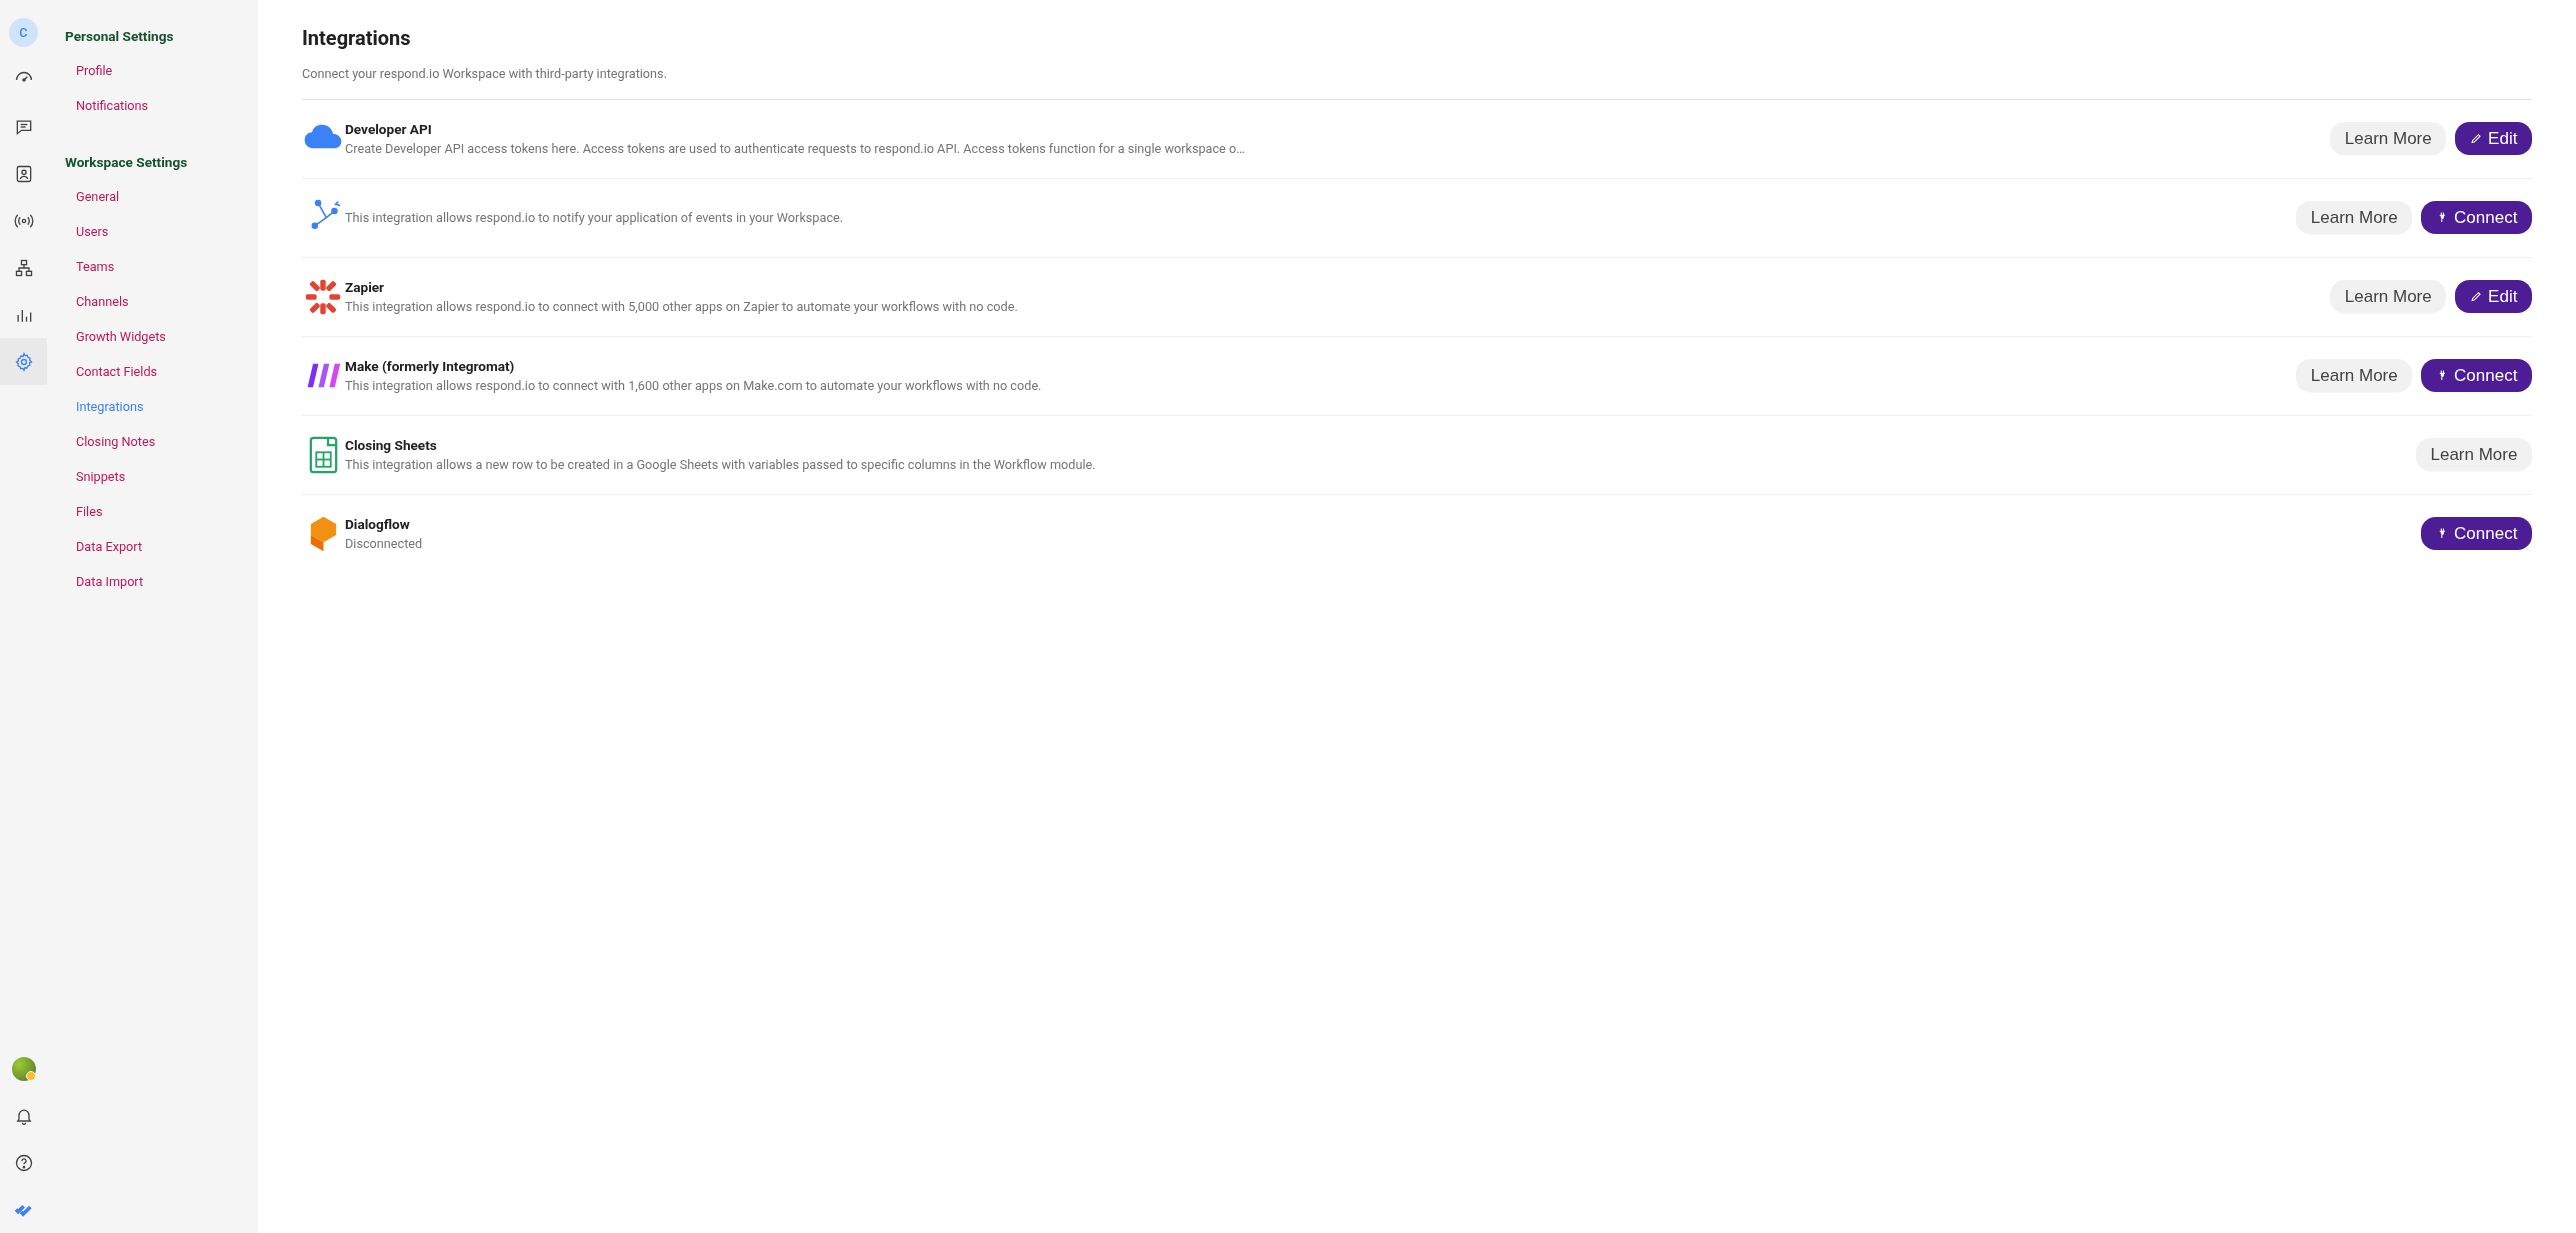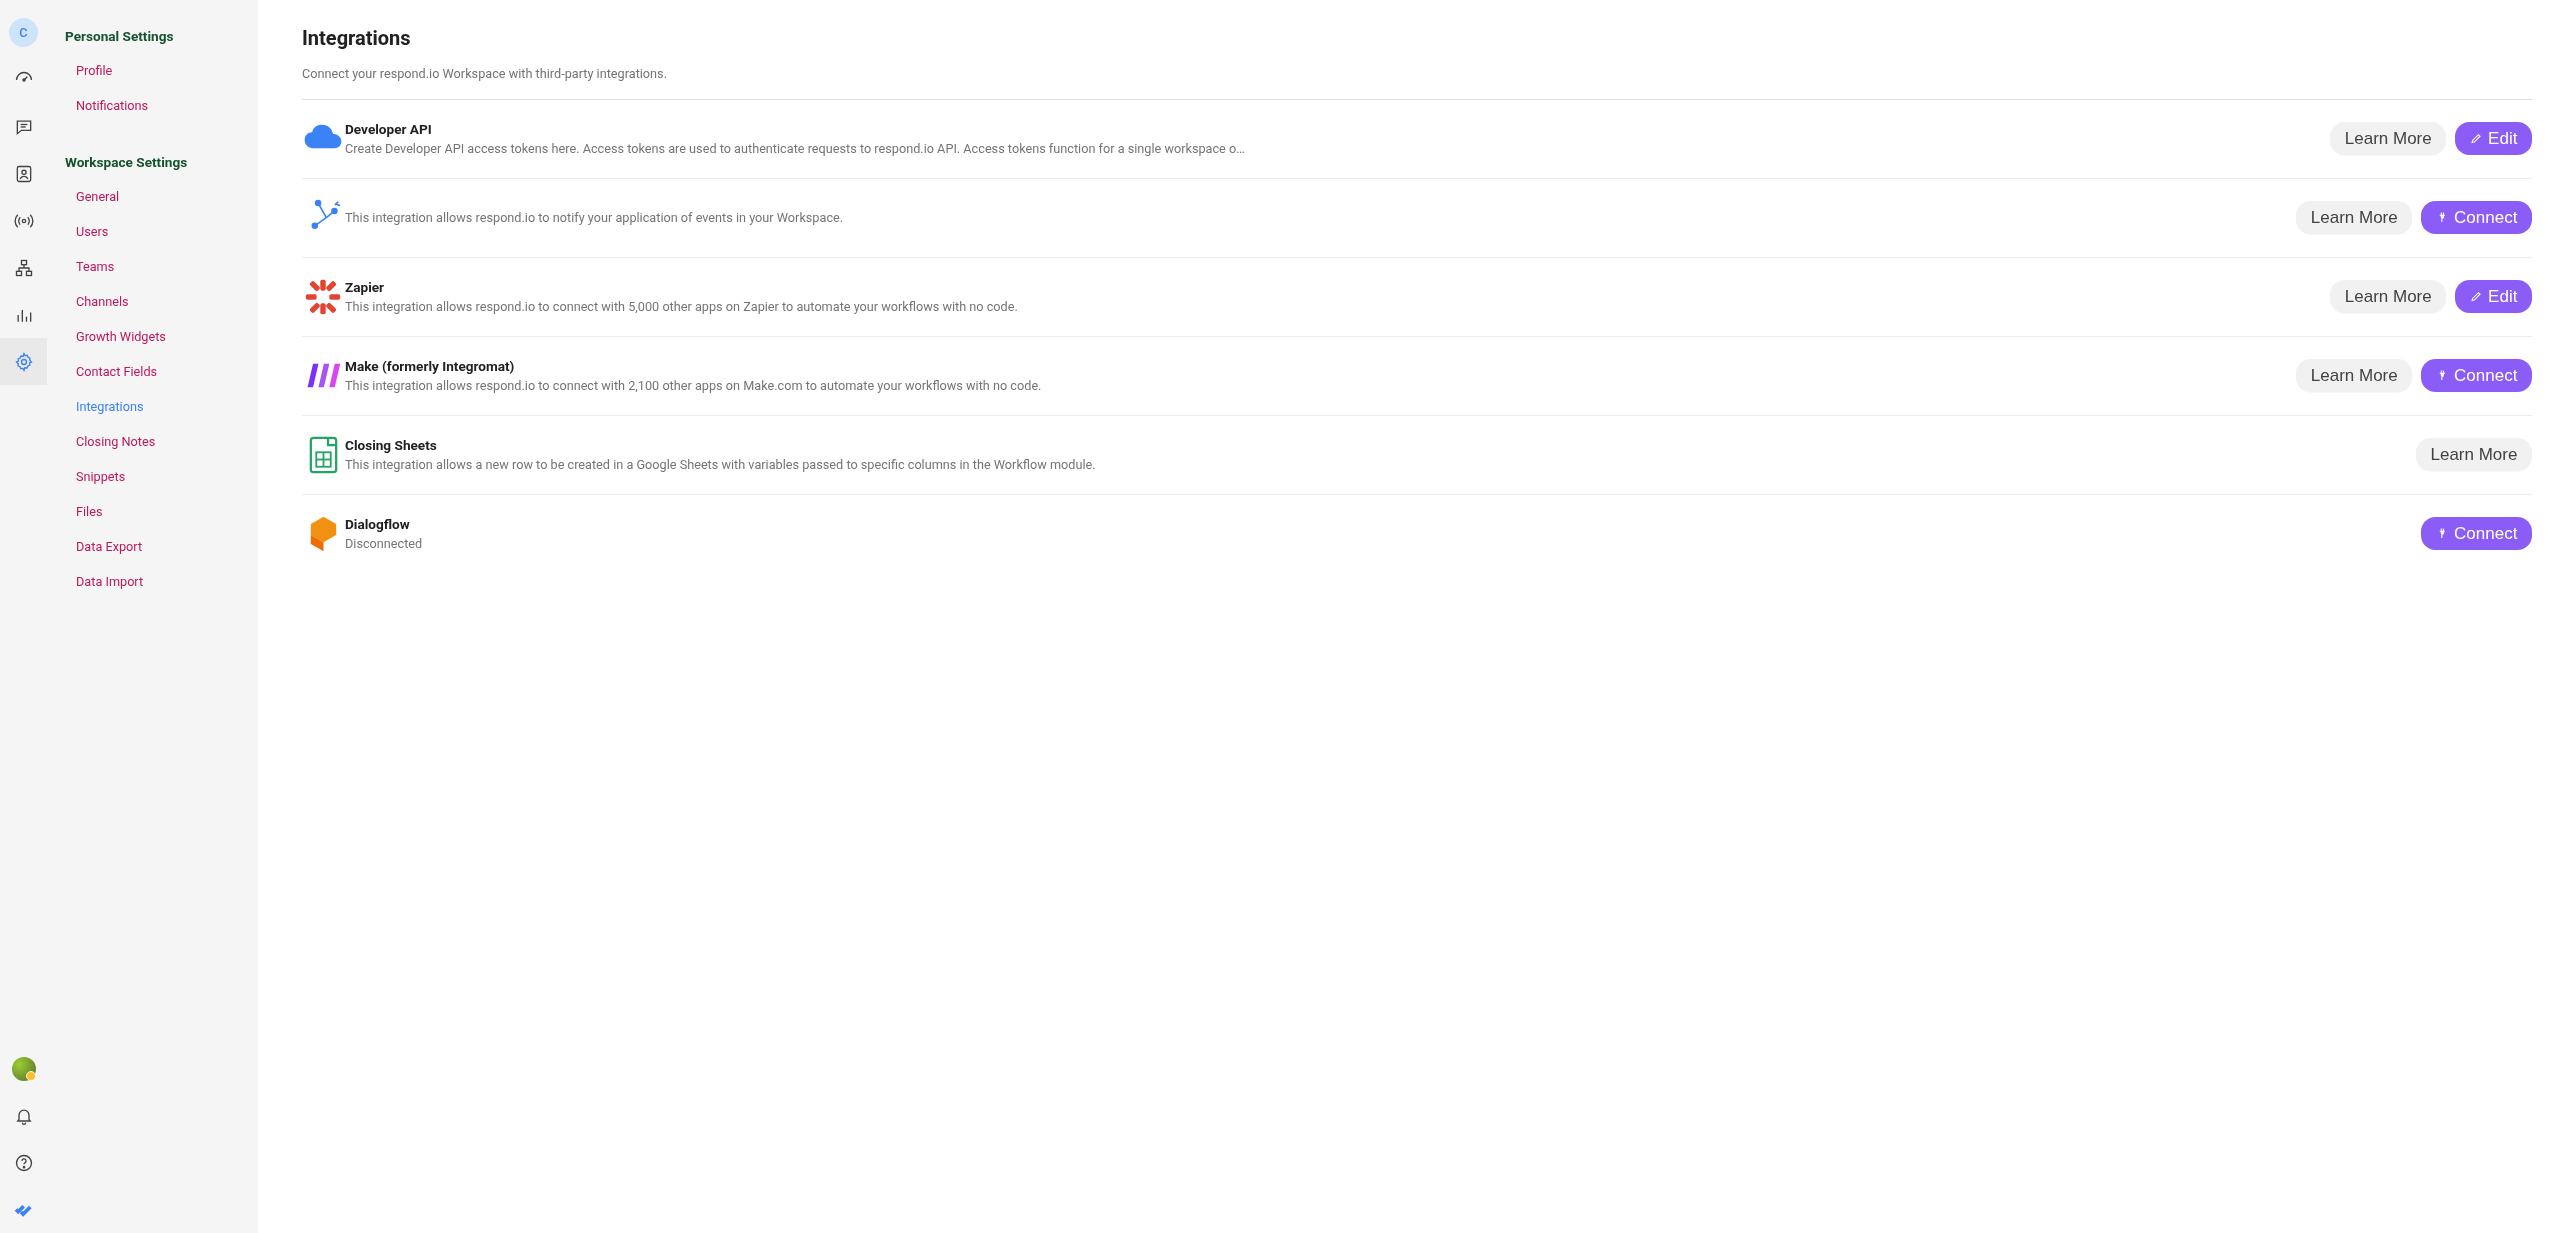--- a/index.html
+++ b/index.html
@@ -35,21 +35,21 @@
   .integ-logo { width: 42px; height: 42px; display:flex; align-items:center; justify-content:center; flex-shrink:0; }
   .integ-body { flex: 1; min-width: 0; }
   .integ-title-row { display:flex; align-items:center; gap:9px; margin-bottom: 3.6px; }
   .integ-title { font-weight: 700; font-size: 13.6px; color:#212121; }
   .beta-badge { background: #3b82f6; color: #fff; font-size: 10px; font-weight: 600; padding: 1.8px 7.3px; border-radius: 9px; letter-spacing: 0.3px; }
   .integ-desc { font-size: 12.7px; color: #757575; white-space: nowrap; overflow: hidden; text-overflow: ellipsis; }
   .integ-actions { display:flex; gap:9px; flex-shrink:0; }
 
   .btn { font-size: 17px; font-weight: 400; padding: 6.4px 14.6px; border-radius: 14.6px; cursor: pointer; display:inline-flex; align-items:center; gap:5.5px; border: none; }
   .btn-secondary { background: #f1f1f1; color: #424242; box-shadow: 0 0.9px 0 rgba(0,0,0,0.03); }
-  .btn-primary { background: #8b5cf6; color: #fff; text-align: center; }
+  .btn-primary { background: #4c1d95; color: #fff; text-align: center; }
   .btn-primary svg, .btn svg { width:12.7px; height:12.7px; }
 
   
   .logo-cloud svg { width: 40px; height: 29px; fill: #3b82f6; }
   .logo-webhook svg { width: 40px; height: 36px; stroke: #3b82f6; fill:none; stroke-width:2; }
   .logo-zapier { width:38px; height:38px; }
   .logo-make { width:38px; height:31px; }
   .logo-sheets { width:31px; height:38px; }
   .logo-dialogflow { width:33px; height:38px; }
 
@@ -249,21 +249,21 @@
               <path d="M4 30L10 4l6 0L10 30z" fill="#7b2ff7"></path>
               <path d="M16 30L22 4l6 0L22 30z" fill="#a855f7"></path>
               <path d="M28 30L34 4l6 0L34 30z" fill="#d946ef"></path>
             </g>
           </svg>
         </div>
         <div class="integ-body">
           <div class="integ-title-row">
             <span class="integ-title">Make (formerly Integromat)</span>
           </div>
-          <div class="integ-desc">This integration allows respond.io to connect with 2,100 other apps on Make.com to automate your workflows with no code.</div>
+          <div class="integ-desc">This integration allows respond.io to connect with 1,600 other apps on Make.com to automate your workflows with no code.</div>
         </div>
         <div class="integ-actions">
           <button class="btn btn-secondary">Learn More</button>
           <button class="btn btn-primary">
             <svg viewBox="0 0 24 24" fill="white">
               <path d="M9 3v4H7v2h2v3a3 3 0 0 0 6 0V9h2V7h-2V3h-2v4h-2V3H9zM12 15v6h-2v-6"></path>
             </svg>
             <span>Connect</span>
           </button>
         </div>

